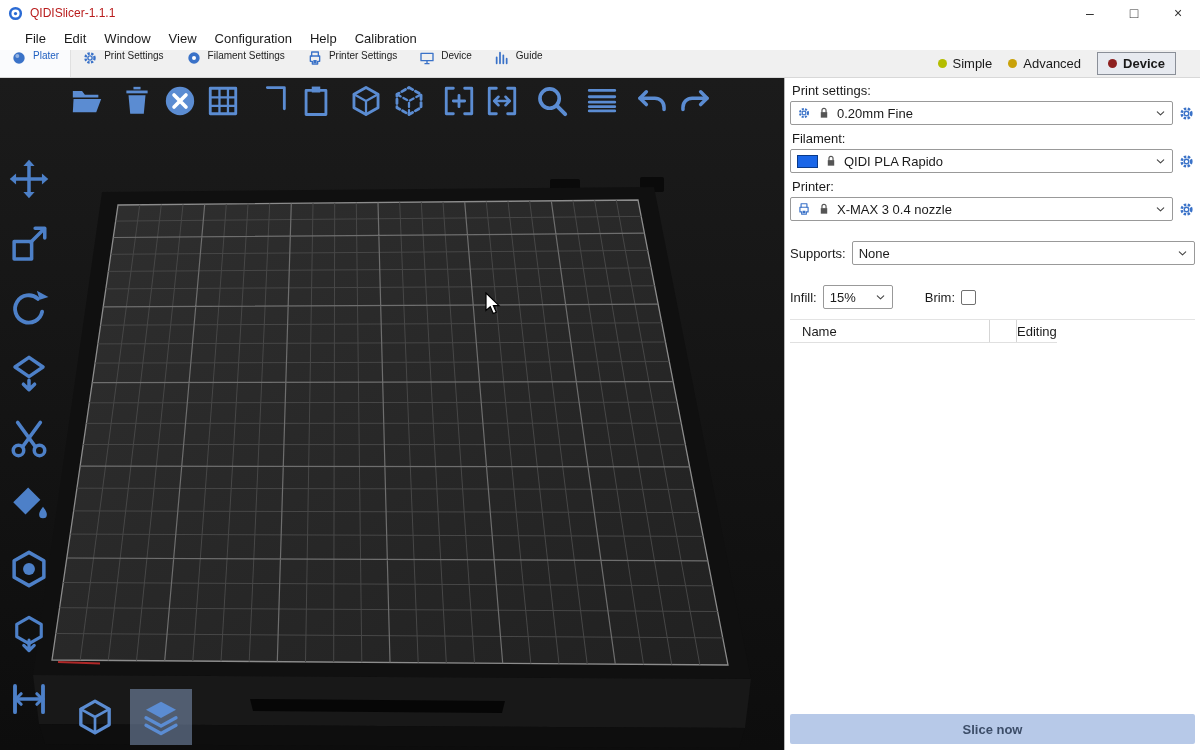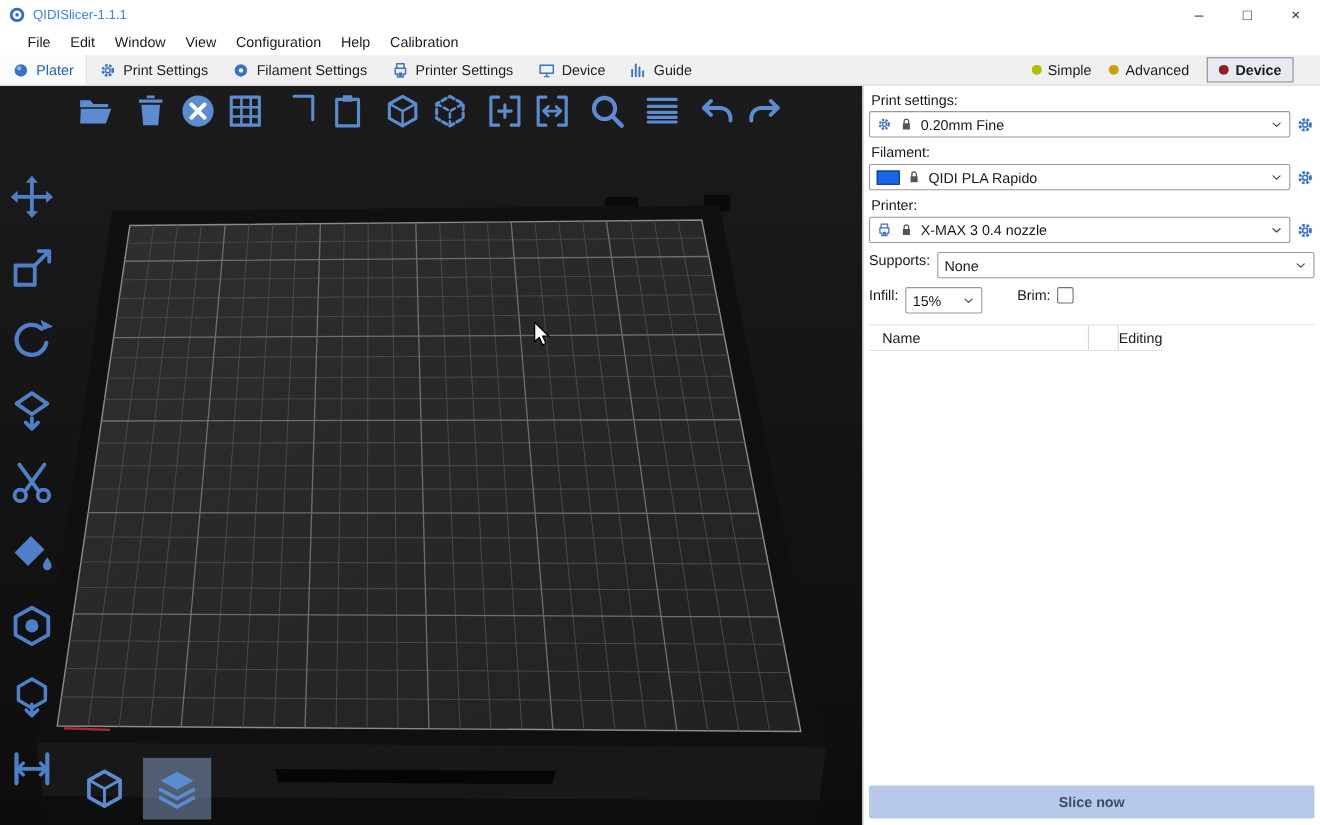--- a/index.html
+++ b/index.html
@@ -2,30 +2,30 @@
 <html><head>
 <meta charset="utf-8">
 <style>
 *{box-sizing:border-box;margin:0;padding:0}
 html,body{width:1200px;height:750px;overflow:hidden}
 body{font-family:"Liberation Sans",sans-serif;background:#fff;color:#1a1a1a}
 .i svg{width:100%;height:100%;display:block}
 
 .titlebar{height:26px;display:flex;align-items:center;padding-left:8px;background:#fff}
 .logo{width:15px;height:15px;margin-right:7px}
-.win-title{font-size:12px;color:#3b82f6}
+.win-title{font-size:12px;color:#b91c1c}
 .win-controls{margin-left:auto;display:flex;height:100%}
 .win-btn{width:44px;display:flex;align-items:center;justify-content:center;font-size:14px;color:#333}
 
 .menubar{height:24px;display:flex;align-items:center;background:#fff;padding-left:16px}
 .menu-item{font-size:13px;padding:3px 9px;color:#1a1a1a}
 
 .tabbar{height:28px;background:#f0f0f0;border-bottom:1px solid #d8d8d8;display:flex;align-items:stretch}
 #tabs{display:flex}
-.tab{display:flex;align-items:center;gap:6px;padding:0 11px;font-size:13px;color:#222}
+.tab{display:flex;align-items:flex-start;gap:6px;padding:0 11px;font-size:10px;color:#222}
 .tab.selected{background:#fafbfd;color:#1f5fc0;border-right:1px solid #e0e0e0}
 .t16{width:16px;height:16px;color:#3a72c8}
 .modes{margin-left:auto;display:flex;align-items:center;gap:16px;padding-right:24px}
 .mode{display:flex;align-items:center;gap:6px;font-size:13px}
 .mode .dot{width:9px;height:9px;border-radius:50%;display:inline-block}
 .mode.selected{border:1px solid #8a8f98;background:#e7eaf0;padding:3px 10px;font-weight:bold}
 
 .main{display:flex;height:672px}
 .viewport{width:784px;flex:none;position:relative;overflow:hidden}
 #bed{position:absolute;left:0;top:0}
@@ -44,21 +44,21 @@
 .field-label{margin:6px 2px 3px;color:#1a1a1a}
 .field-label.first{margin-top:2px}
 .combo-row{display:flex;align-items:center;gap:5px}
 .combo{flex:1;height:24px;border:1px solid #999;border-radius:2px;background:#fff;display:flex;align-items:center;gap:6px;padding:0 6px;font-size:13px;min-width:0}
 .combo .chev{margin-left:auto;width:11px;height:11px;color:#444;flex:none}
 .cicon{width:14px;height:14px;flex:none}
 .cicon.blue{color:#3a72c8}
 .cicon.gray{color:#555}
 .gear-btn{width:17px;height:17px;color:#3a72c8;flex:none}
 .swatch{width:21px;height:13px;border:1px solid #0a3a8a;flex:none}
-.inline-row{display:flex;align-items:flex-start;margin-top:8px;gap:6px}
+.inline-row{display:flex;align-items:center;margin-top:20px;gap:6px}
 .combo.supports{flex:1}
 .combo.infill{flex:none;width:70px}
 .brim-label{margin-left:26px}
 .checkbox{width:15px;height:15px;border:1px solid #707070;border-radius:2px;background:#fff}
 .obj-table{flex:1;margin-top:10px;display:flex;flex-direction:row;border-top:1px solid #e3e3e3}
 .obj-header{height:23px;display:flex;align-items:center;border-bottom:1px solid #e0e0e0}
 .col-name{width:200px;height:100%;display:flex;align-items:center;padding-left:12px;border-right:1px solid #d5d5d5}
 .col-mid{width:27px;height:100%;border-right:1px solid #d5d5d5}
 .col-edit{flex:1;display:flex;justify-content:center}
 .obj-body{flex:1;background:#fff}

